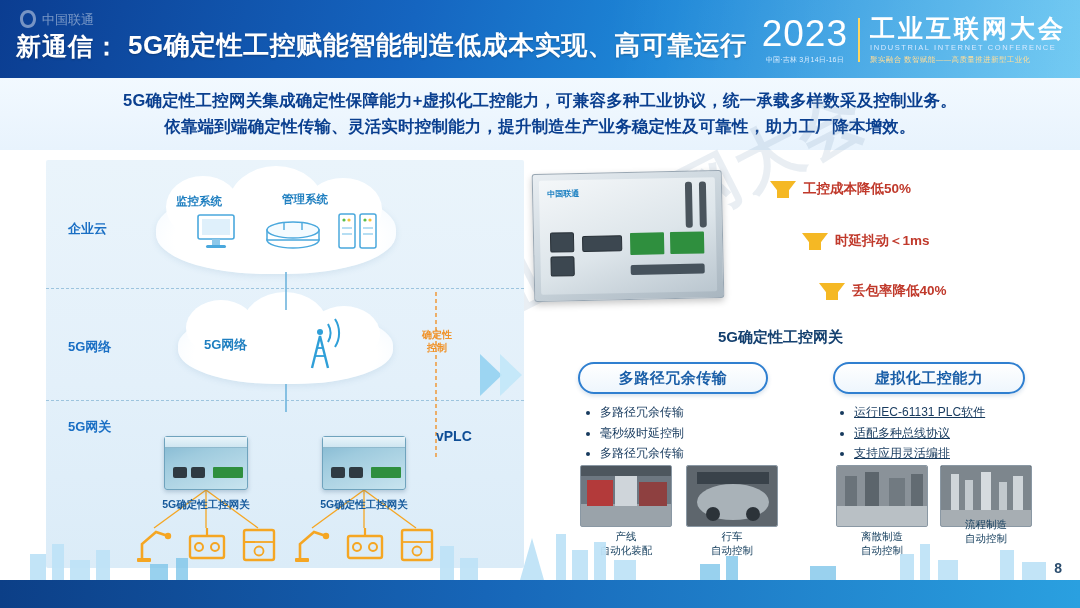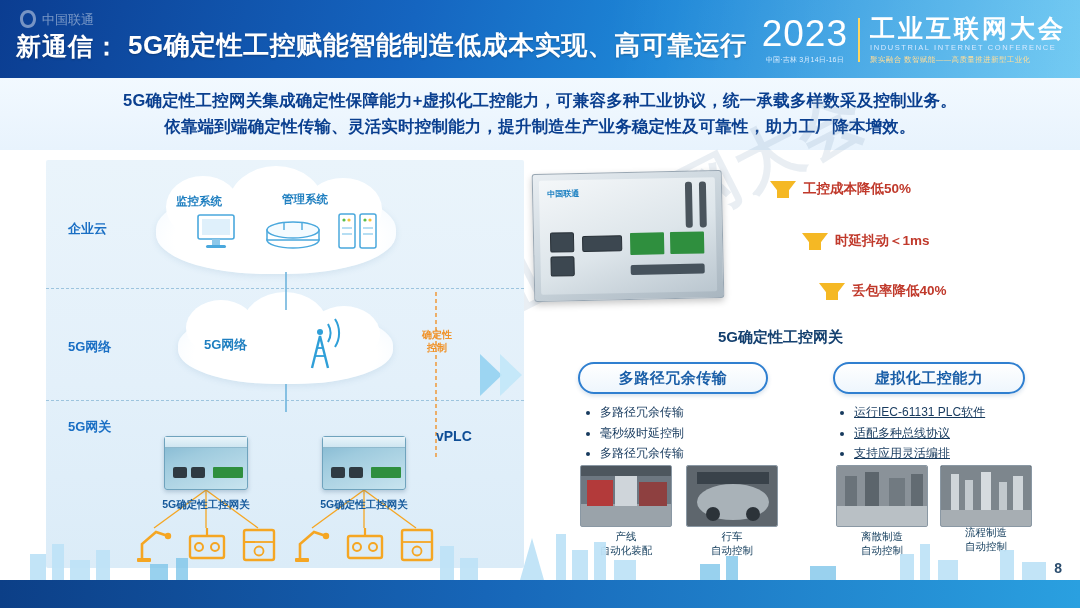--- a/index.html
+++ b/index.html
@@ -499,21 +499,21 @@
         <rect width="92" height="62" fill="#7e8token"></rect>
         <rect width="92" height="62" fill="#7d868d"></rect>
         <rect x="0" y="44" width="92" height="18" fill="#a7aeb3"></rect>
         <rect x="10" y="8" width="8" height="36" fill="#cfd5d9"></rect>
         <rect x="24" y="14" width="8" height="30" fill="#c2c9ce"></rect>
         <rect x="40" y="6" width="10" height="38" fill="#d6dbdf"></rect>
         <rect x="58" y="16" width="8" height="28" fill="#c2c9ce"></rect>
         <rect x="72" y="10" width="10" height="34" fill="#cfd5d9"></rect>
       </svg>
     </div>
-    <div class="photo-cap" style="left:936px; top:376px;">
+    <div class="photo-cap" style="left:936px; top:368px;">
       <span>流程制造</span><br>
       <span>自动控制</span>
     </div>
   </div>
 
   <svg class="skyline-band" viewBox="0 0 1080 60" preserveAspectRatio="none">
     <g fill="#bfe3f7" opacity="0.95">
       <rect x="30" y="34" width="16" height="26"></rect>
       <rect x="52" y="24" width="12" height="36"></rect>
       <rect x="70" y="40" width="20" height="20"></rect>

